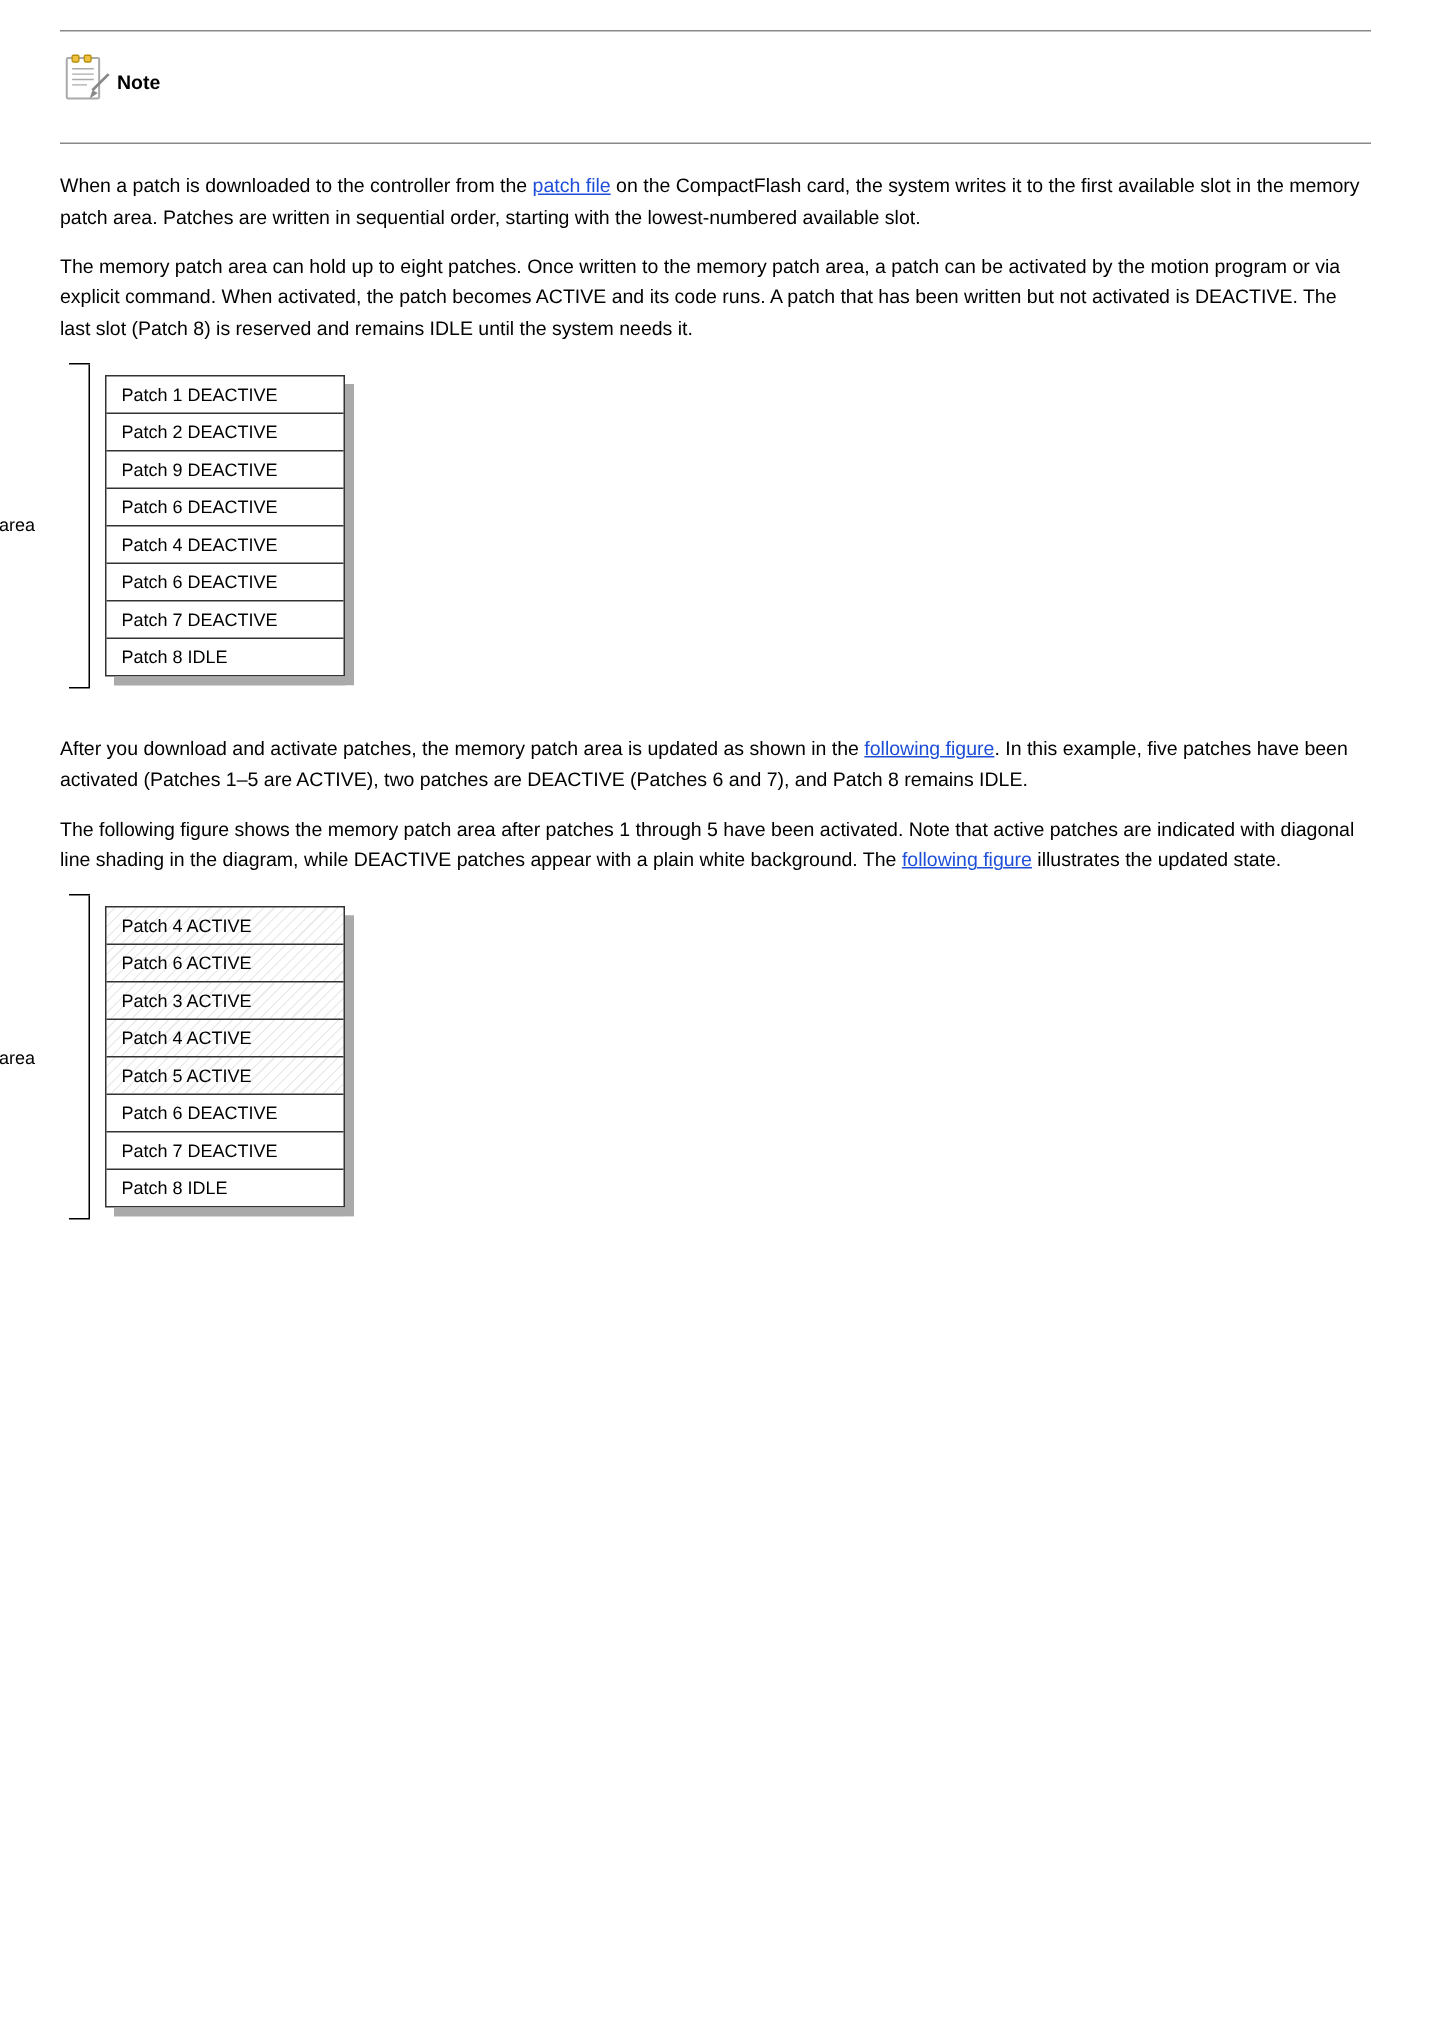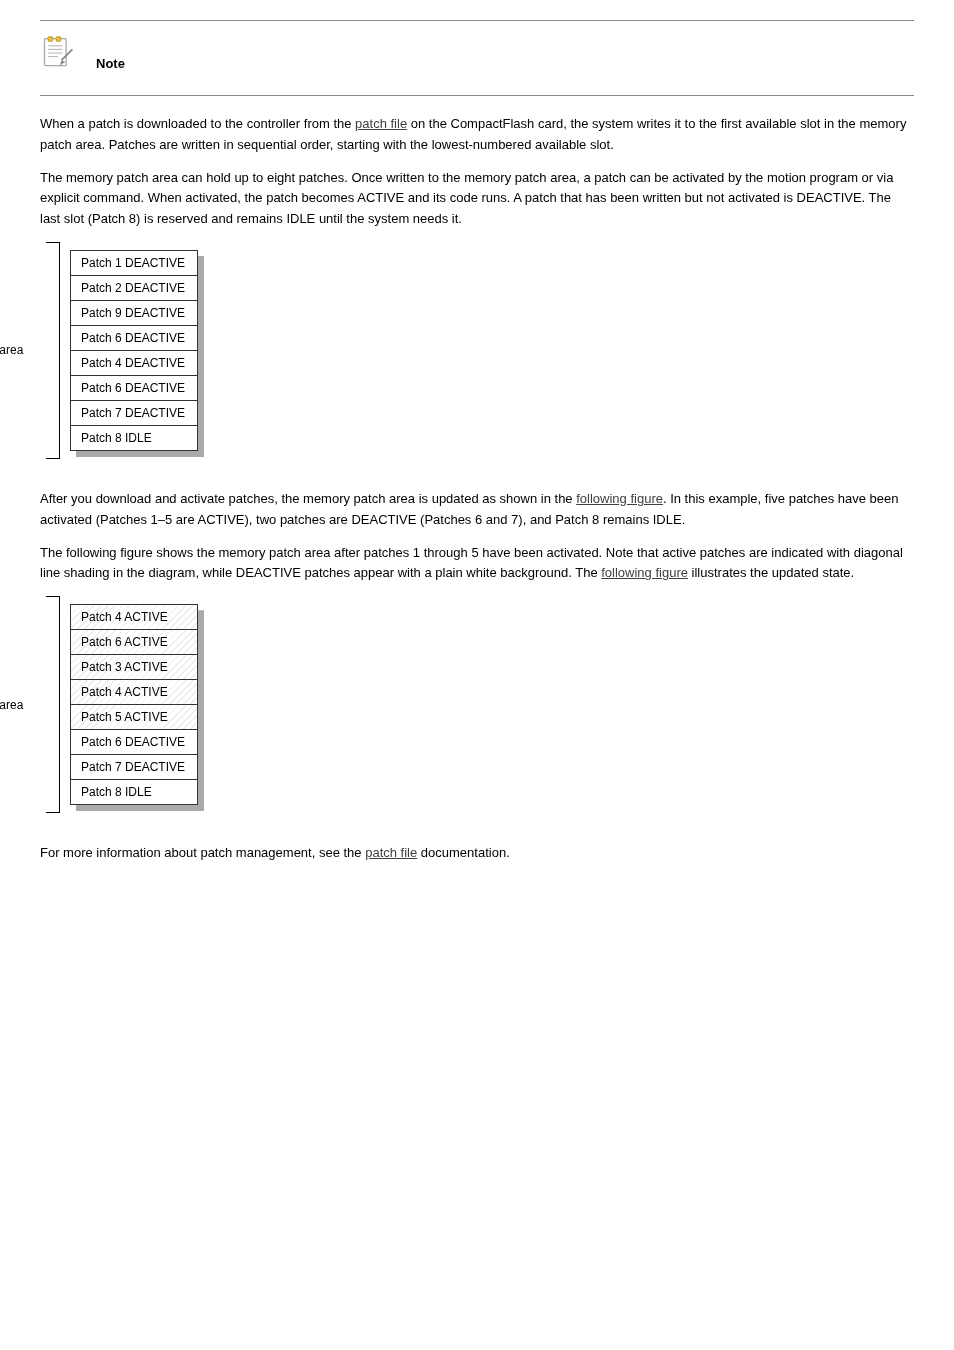--- a/index.html
+++ b/index.html
@@ -20,22 +20,22 @@
     
     .top-rule {
       border: none;
       border-top: 1px solid #888;
       margin-bottom: 14px;
     }
 
     
     .note-section {
       display: flex;
-      align-items: flex-end;
-      gap: 20px;
+      align-items: center;
+      gap: 2px;
       margin-bottom: 14px;
       padding-bottom: 10px;
     }
 
     .note-icon {
       width: 36px;
       height: 36px;
       flex-shrink: 0;
     }
 
@@ -53,28 +53,28 @@
 
     
     .body-text {
       font-size: 13px;
       line-height: 1.6;
       margin-bottom: 12px;
     }
 
     .underline-link {
       text-decoration: underline;
-      color: #404040;
+      color: #1d4ed8;
     }
 
     
     .patch-table {
       border: 1px solid #333;
       background: #fff;
-      width: 128px;
+      width: 160px;
     }
 
     .patch-row {
       border-bottom: 1px solid #333;
       padding: 5px 10px;
       font-size: 12px;
       text-align: left;
       position: relative;
     }
 
@@ -264,17 +264,14 @@
           <div class="patch-row active-diagonal">Patch 4 ACTIVE</div>
           <div class="patch-row active-diagonal">Patch 5 ACTIVE</div>
           <div class="patch-row">Patch 6 DEACTIVE</div>
           <div class="patch-row">Patch 7 DEACTIVE</div>
           <div class="patch-row">Patch 8 IDLE</div>
         </div>
       </div>
     </div>
   </div>
 
-  <p class="body-text">
-    For more information about patch management, see the <span class="underline-link">patch file</span> documentation.
-  </p>
 
 </div>
 
 </body></html>

